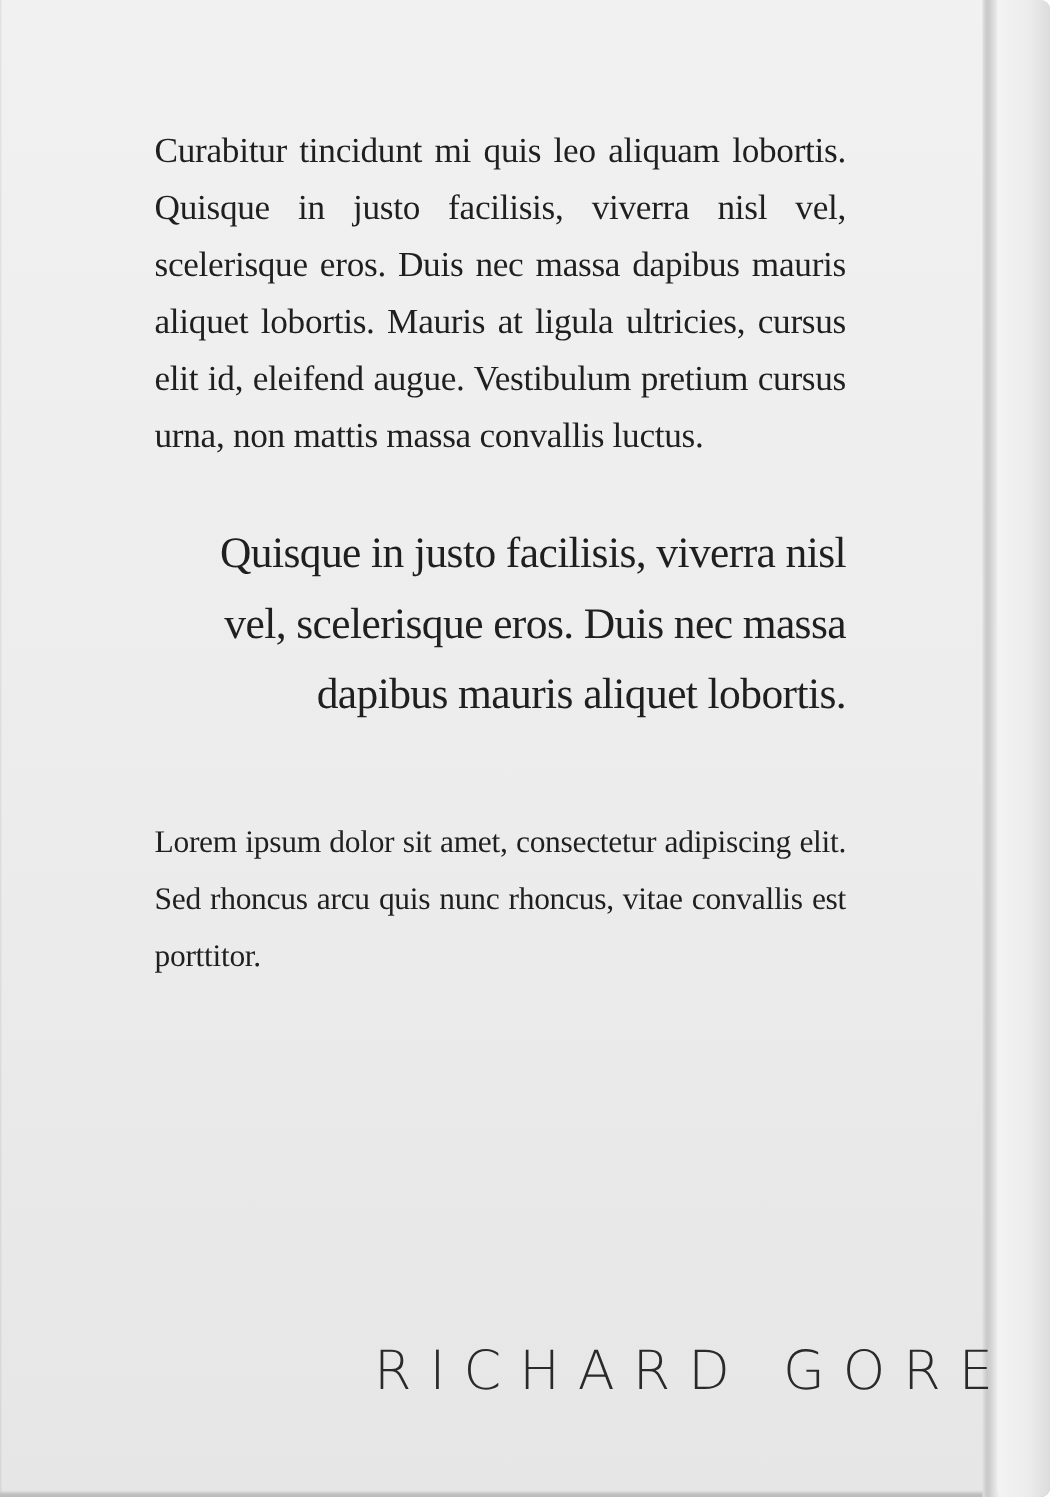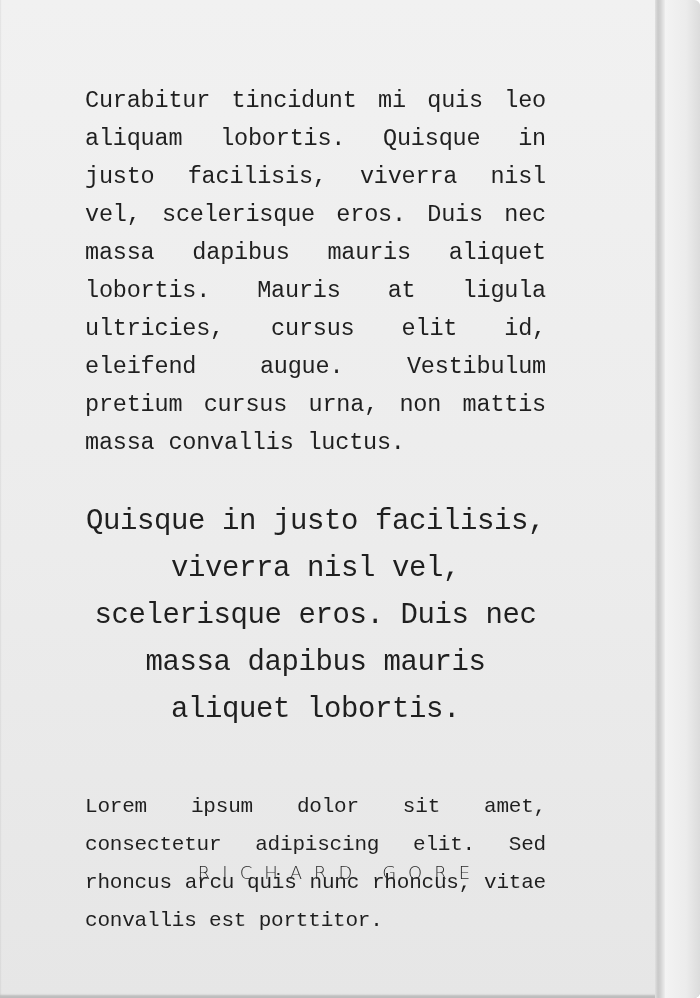--- a/index.html
+++ b/index.html
@@ -13,39 +13,39 @@
     .hinge {
       position: absolute; top: 0; bottom: 0; left: 655px; width: 10px;
       background: linear-gradient(90deg, #e0e0e0 0%, #c9c9c9 30%, #d2d2d2 55%, #ededed 100%);
     }
     .spine-edge {
       position: absolute; top: 0; bottom: 0; left: 665px; width: 35px;
       background: linear-gradient(90deg, #f3f3f3 0%, #ececec 60%, #dcdcdc 100%);
       border-radius: 0 6px 6px 0;
     }
     .content {
-      position: absolute; left: 85px; top: 82px; width: 461px;
+      position: absolute; left: 103px; top: 82px; width: 461px;
       color: #1f1f1f;
-      font-family: Liberation Mono, monospace;
+      font-family: Liberation Serif, serif;
     }
     .p1 {
       font-size: 23.5px; line-height: 38px; text-align: justify;
       margin: 0; letter-spacing: -0.2px;
     }
     .p2 {
-      font-size: 29px; line-height: 47px; text-align: center;
+      font-size: 29px; line-height: 47px; text-align: right;
       margin: 36px 0 0 0; letter-spacing: -0.4px;
     }
     .p3 {
       font-size: 21px; line-height: 38px; text-align: justify;
       margin: 55px 0 0 0; letter-spacing: -0.2px;
     }
     .author {
-      position: absolute; left: 0; width: 668px; top: 862px;
-      text-align: center; font-size: 18px; letter-spacing: 12px;
+      position: absolute; left: 0; width: 668px; top: 894px;
+      text-align: right; font-size: 36px; letter-spacing: 12px;
       font-family: "DejaVu Sans", sans-serif; font-weight: 300;
       color: #2a2a2a; padding-left: 6px;
     }
   </style>
 </head>
 <body>
 
 <div class="book">
   <div class="hinge"></div>
   <div class="spine-edge"></div>

